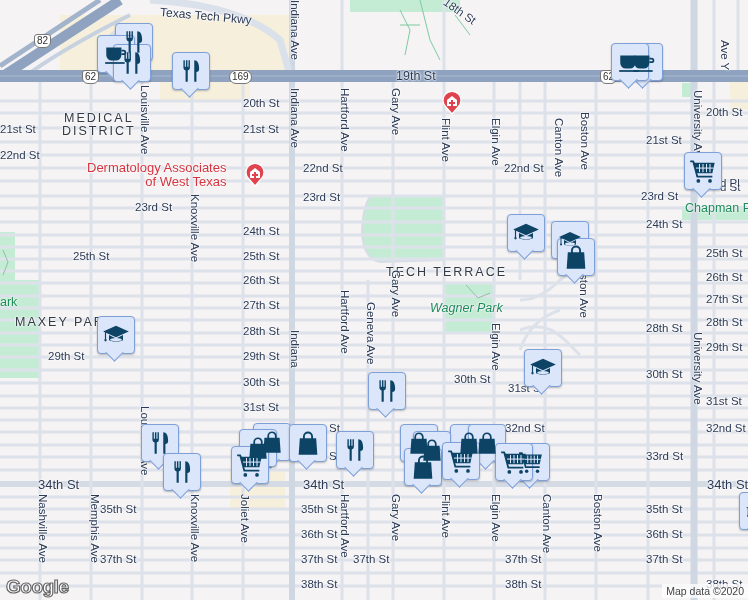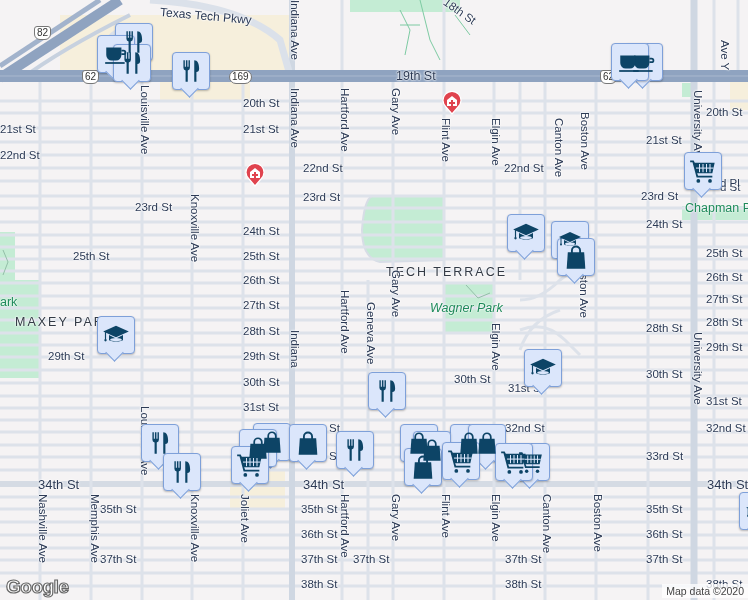--- a/index.html
+++ b/index.html
@@ -126,25 +126,27 @@
       <path d="M455,15 L470,35"></path>
     </g>
 
     <path d="M466,285 L478,298 L490,293" stroke="#93bfa8" stroke-width="1" fill="none"></path>
 
     <path d="M3,250 L8,262 L3,275" stroke="#93bfa8" stroke-width="1" fill="none"></path>
   </svg>
 
   <div class="lbl" style="left:160px;top:10px;transform:rotate(5deg);font-size:12px;">Texas Tech Pkwy</div>
   <div class="lbl" style="left:396px;top:70px;font-size:12.5px;">19th St</div>
-  <div class="hwy" style="left:34px;top:26px;">82</div>
+  <div class="hwy" style="left:34px;top:34px;">82</div>
   <div class="hwy" style="left:82px;top:70px;">62</div>
   <div class="hwy" style="left:229px;top:70px;border-radius:8px;">169</div>
   <div class="hwy" style="left:600px;top:70px;">62</div>
 
+  <div class="district" style="left:62px;top:112px;text-align:center;"><span style="white-space:pre;">MEDICAL
+DISTRICT</span></div>
   <div class="district" style="left:386px;top:266px;">TECH TERRACE</div>
   <div class="district" style="left:15px;top:316px;">MAXEY PARK</div>
 
   <div class="park" style="left:430px;top:302px;font-style:italic;">Wagner Park</div>
   <div class="park" style="left:0px;top:296px;">ark</div>
   <div class="park" style="left:685px;top:202px;">Chapman P</div>
 
   <div class="redpin" style="left:442px;top:91px;">
     <svg width="20" height="24" viewBox="0 0 20 24">
         <path d="M10,23 L4,16 A9,9 0 1,1 16,16 Z" fill="#e0434e" stroke="#fff" stroke-width="1.2"></path>
@@ -152,20 +154,22 @@
         <path d="M9,9 h2 v2 h2 v2 h-2 v2 h-2 v-2 h-2 v-2 h2 Z" fill="#e0434e"></path>
       </svg>
   </div>
   <div class="redpin" style="left:245px;top:163px;">
     <svg width="20" height="24" viewBox="0 0 20 24">
         <path d="M10,23 L4,16 A9,9 0 1,1 16,16 Z" fill="#e0434e" stroke="#fff" stroke-width="1.2"></path>
         <path d="M5,9 L10,5 L15,9 L15,15 L5,15 Z" fill="#fff"></path>
         <path d="M9,9 h2 v2 h2 v2 h-2 v2 h-2 v-2 h-2 v-2 h2 Z" fill="#e0434e"></path>
       </svg>
   </div>
+  <div class="poi-red" style="left:87px;top:161px;text-align:right;white-space:pre;">Dermatology Associates
+of West Texas</div>
 
   <div class="lbl" style="left:441px;top:6px;transform:rotate(35deg);">18th St</div>
   <div class="lbl" style="left:243px;top:98px;">20th St</div>
   <div class="lbl" style="left:706px;top:107px;">20th St</div>
   <div class="lbl" style="left:0px;top:124px;">21st St</div>
   <div class="lbl" style="left:243px;top:124px;">21st St</div>
   <div class="lbl" style="left:646px;top:135px;">21st St</div>
   <div class="lbl" style="left:0px;top:150px;">22nd St</div>
   <div class="lbl" style="left:303px;top:163px;">22nd St</div>
   <div class="lbl" style="left:504px;top:163px;">22nd St</div>

